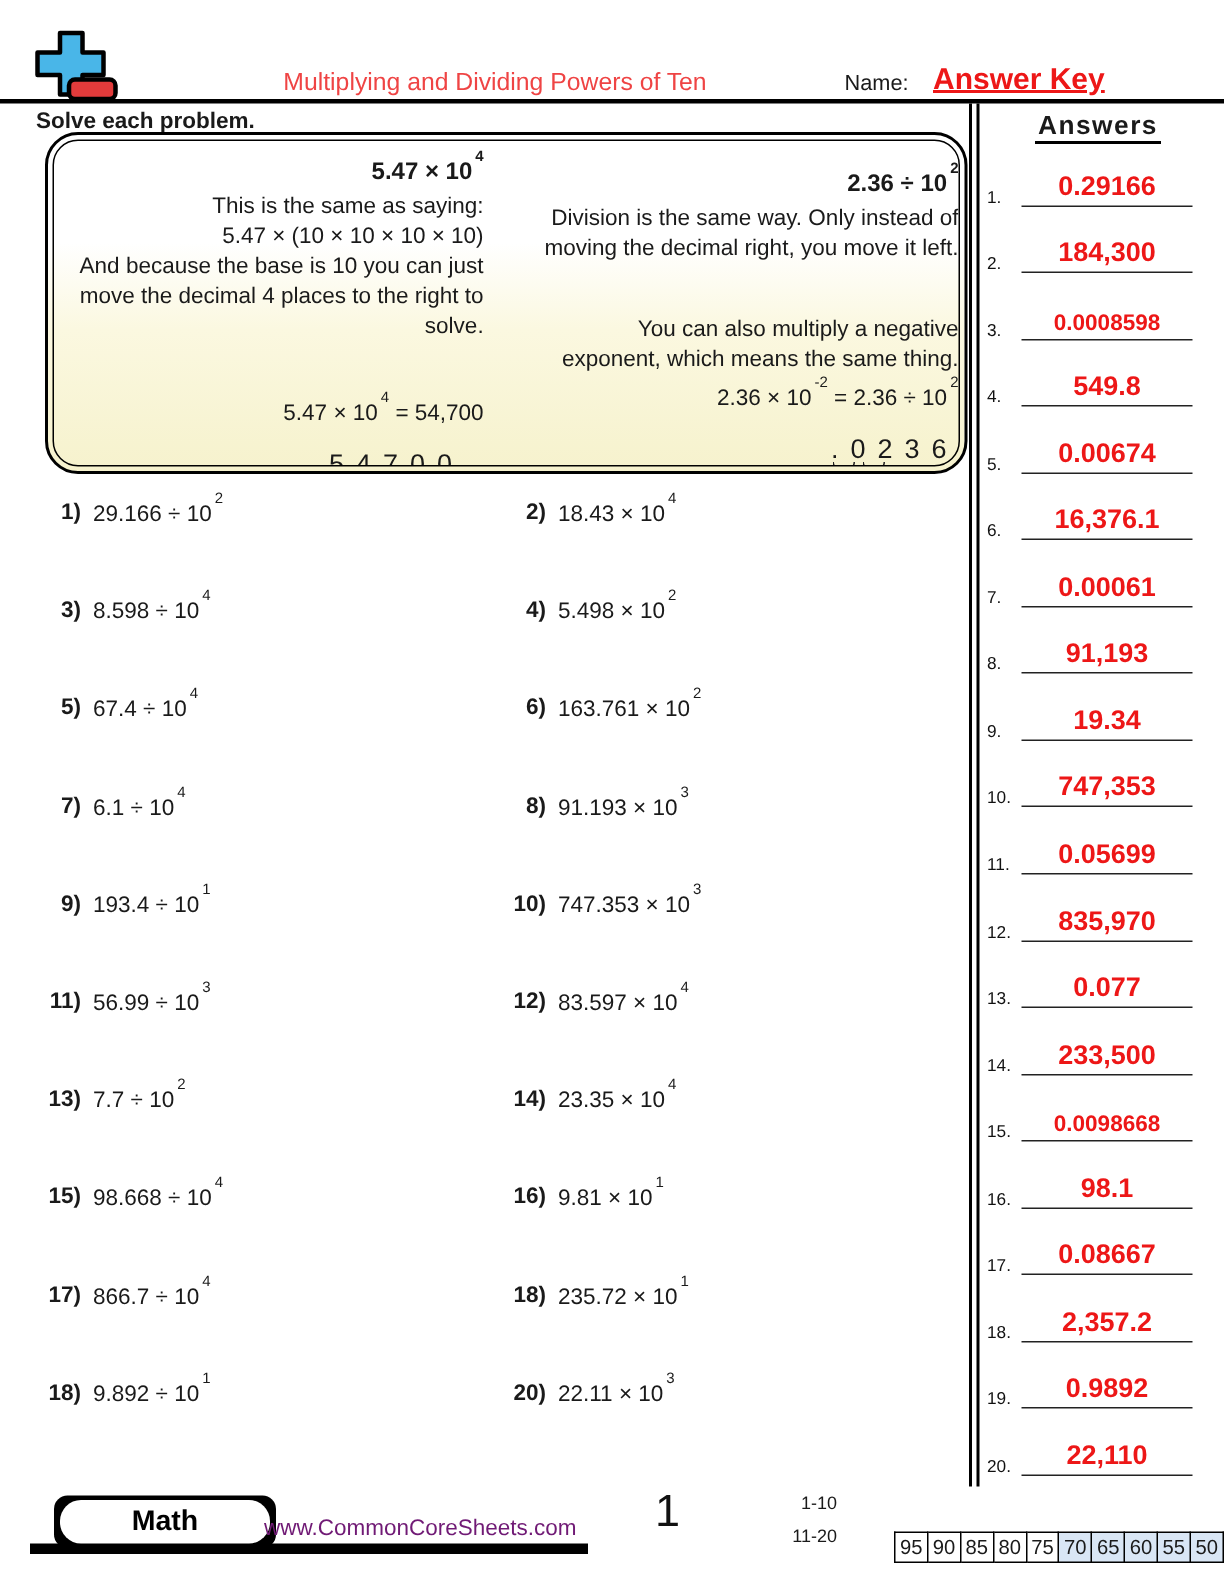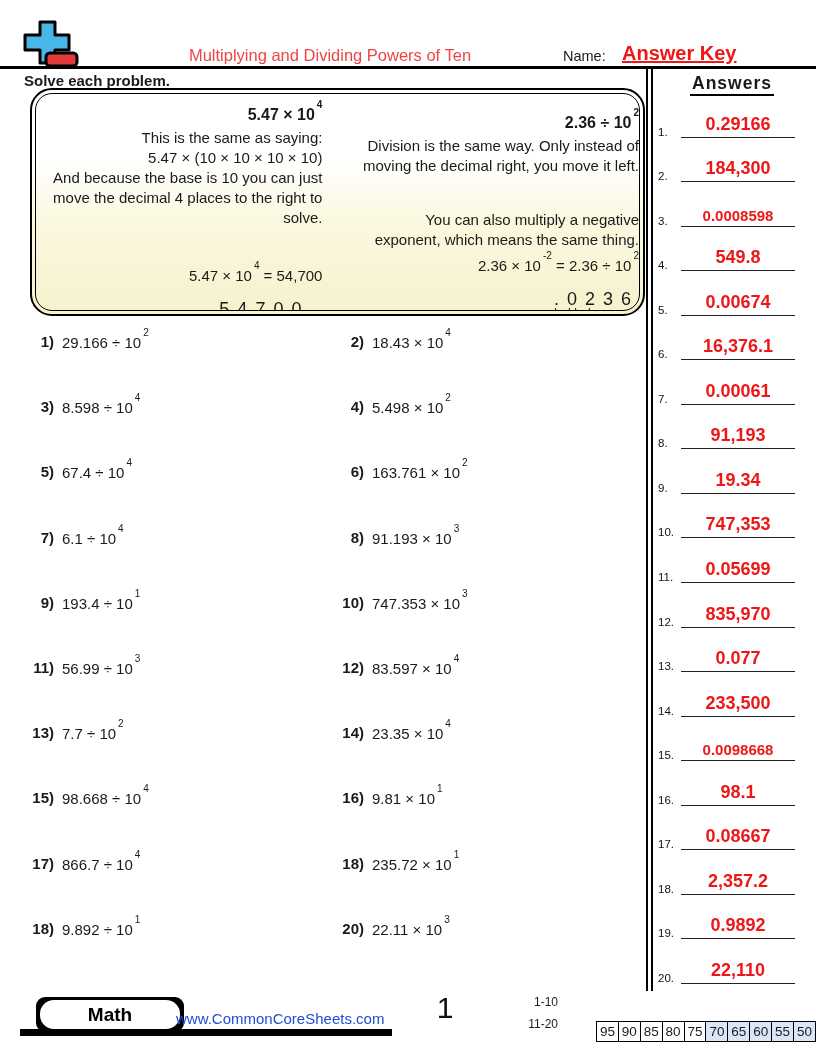--- a/index.html
+++ b/index.html
@@ -60,21 +60,21 @@
   .ans-val { position:absolute; left:29px; right:21px; bottom:8px; text-align:center;
              color:var(--red); font-weight:bold; font-size:18px; white-space:nowrap; }
 
   
   .f-bar { position:absolute; left:20px; top:1029px; width:372px; height:7px; background:#000; }
   .f-badge { position:absolute; left:20px; top:997px; width:148px; height:35px;
              background:#000; border-radius:9px; padding:3px 4px;margin-left:16px; }
   .f-pill { width:100%; height:100%; background:#fff; border-radius:14px;
             display:flex; align-items:center; justify-content:center;
             font-size:19px; font-weight:bold; color:#000; }
-  .f-site { position:absolute; left:176px; top:1010px; font-size:15px; color:#1d4ed8; }
+  .f-site { position:absolute; left:176px; top:1010px; font-size:15px; color:#701a75; }
   .f-page { position:absolute; left:415px; top:991px; width:60px; text-align:center;
             font-size:30px; color:#111; }
   .f-grid-labels { position:absolute; left:520px; top:991px; width:42px; font-size:12px;
                    text-align:right; }
   .f-grid-labels div { height:22px; line-height:22px; padding-right:4px; }
   .f-grid { position:absolute; left:566px; top:1021px; border-collapse:collapse;margin-left:30px; }
   .f-grid td { width:23.5px; height:20px; border:1px solid #000; text-align:center;
                font-size:13.5px; padding:0; }
   .f-grid td.shaded { background:var(--cellblue); }
 </style>

